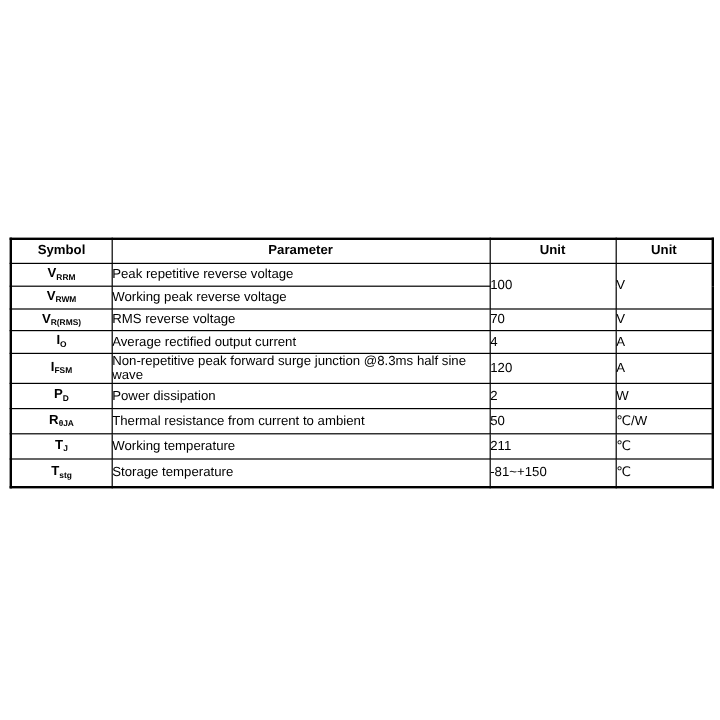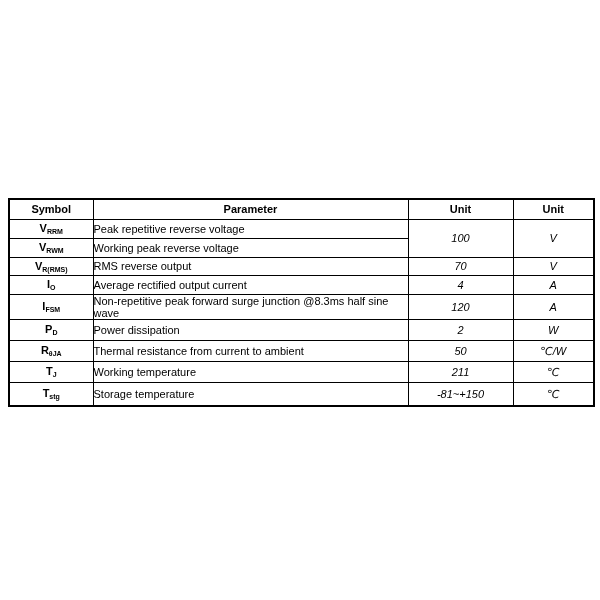--- a/index.html
+++ b/index.html
@@ -43,22 +43,21 @@
   td.sym {
     text-align: center;
     font-weight: bold;
     white-space: nowrap;
   }
   td.param {
     text-align: left;
     padding-left: 7px;
   }
   td.val, td.unit {
-    text-align: center;
-    font-style: italic;
+    text-align: left;
   }
   td.sym sub {
     font-size: 7px;
     font-weight: bold;
     vertical-align: -2px;
     letter-spacing: 0;
   }
   tr.h19 { height: 19px; }
   tr.h18 { height: 18px; }
   tr.h20 { height: 20px; }
@@ -90,21 +89,21 @@
         <td class="param">Peak repetitive reverse voltage</td>
         <td class="val" rowspan="2">100</td>
         <td class="unit" rowspan="2">V</td>
       </tr>
       <tr class="h19">
         <td class="sym"><span>V</span><sub>RWM</sub></td>
         <td class="param">Working peak reverse voltage</td>
       </tr>
       <tr class="h18">
         <td class="sym"><span>V</span><sub>R(RMS)</sub></td>
-        <td class="param">RMS reverse output</td>
+        <td class="param">RMS reverse voltage</td>
         <td class="val">70</td>
         <td class="unit">V</td>
       </tr>
       <tr class="h19">
         <td class="sym"><span>I</span><sub>O</sub></td>
         <td class="param">Average rectified output current</td>
         <td class="val">4</td>
         <td class="unit">A</td>
       </tr>
       <tr class="h20">

